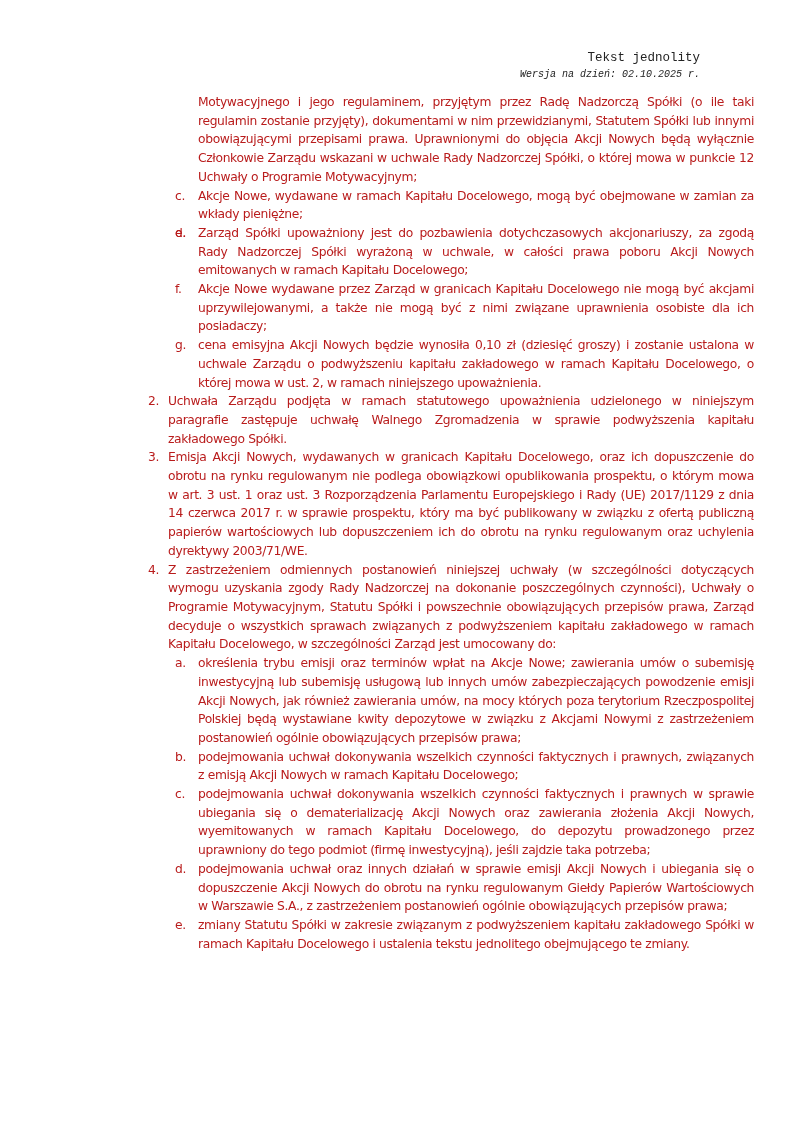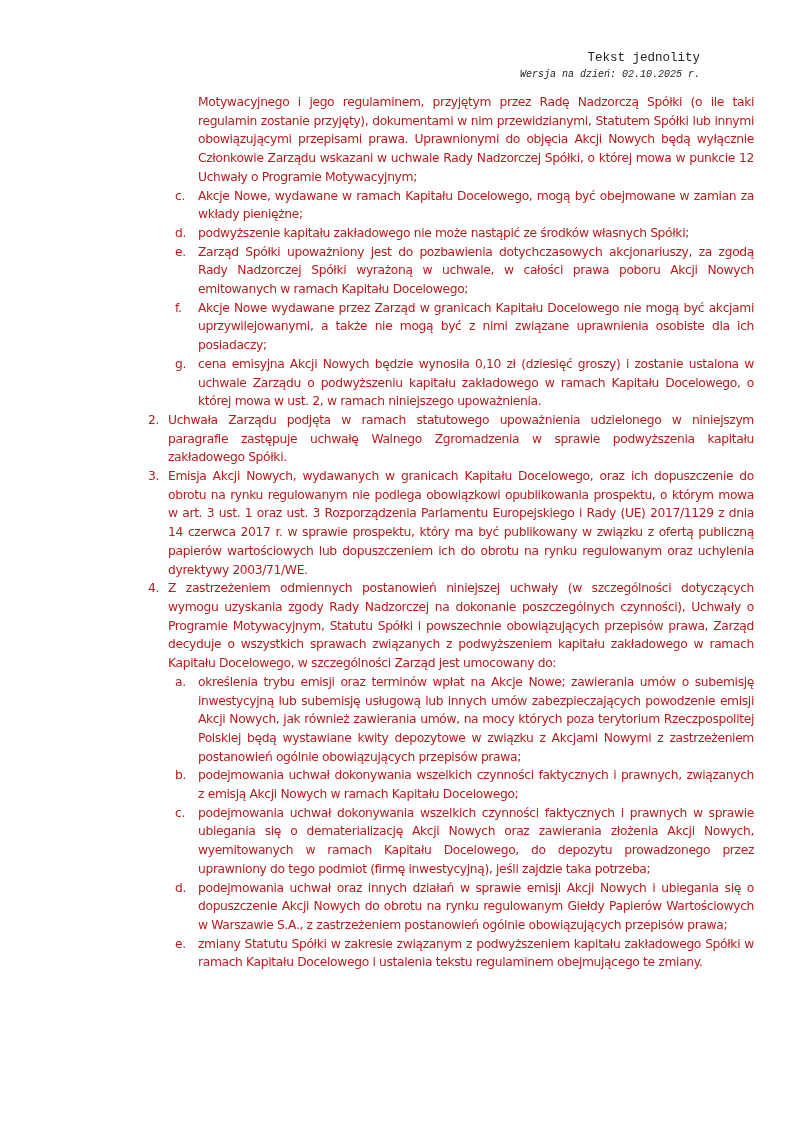--- a/index.html
+++ b/index.html
@@ -25,33 +25,33 @@
   <div class="header">
     <div class="title">Tekst jednolity</div>
     <div class="version">Wersja na dzień: 02.10.2025 r.</div>
   </div>
 
   <div class="body">
     <p class="p cont">Motywacyjnego i jego regulaminem, przyjętym przez Radę Nadzorczą Spółki (o ile taki regulamin zostanie przyjęty), dokumentami w nim przewidzianymi, Statutem Spółki lub innymi obowiązującymi przepisami prawa. Uprawnionymi do objęcia Akcji Nowych będą wyłącznie Członkowie Zarządu wskazani w uchwale Rady Nadzorczej Spółki, o której mowa w punkcie 12 Uchwały o Programie Motywacyjnym;</p>
 
     <ol>
       <li class="sub"><span class="num">c.</span><span>Akcje Nowe, wydawane w ramach Kapitału Docelowego, mogą być obejmowane w zamian za wkłady pieniężne;</span></li>
-      <li class="sub"><span class="num">d.</span><span>podwyższenie kapitału zakładowego nie może nastąpić ze środków własnych Spółki;</span></li>
+      <li class="sub"><span class="num">d.</span></li>
       <li class="sub"><span class="num">e.</span><span>Zarząd Spółki upoważniony jest do pozbawienia dotychczasowych akcjonariuszy, za zgodą Rady Nadzorczej Spółki wyrażoną w uchwale, w całości prawa poboru Akcji Nowych emitowanych w ramach Kapitału Docelowego;</span></li>
       <li class="sub"><span class="num">f.</span><span>Akcje Nowe wydawane przez Zarząd w granicach Kapitału Docelowego nie mogą być akcjami uprzywilejowanymi, a także nie mogą być z nimi związane uprawnienia osobiste dla ich posiadaczy;</span></li>
       <li class="sub"><span class="num">g.</span><span>cena emisyjna Akcji Nowych będzie wynosiła 0,10 zł (dziesięć groszy) i zostanie ustalona w uchwale Zarządu o podwyższeniu kapitału zakładowego w ramach Kapitału Docelowego, o której mowa w ust. 2, w ramach niniejszego upoważnienia.</span></li>
     </ol>
 
     <ol>
       <li class="item"><span class="num">2.</span><span>Uchwała Zarządu podjęta w ramach statutowego upoważnienia udzielonego w niniejszym paragrafie zastępuje uchwałę Walnego Zgromadzenia w sprawie podwyższenia kapitału zakładowego Spółki.</span></li>
       <li class="item"><span class="num">3.</span><span>Emisja Akcji Nowych, wydawanych w granicach Kapitału Docelowego, oraz ich dopuszczenie do obrotu na rynku regulowanym nie podlega obowiązkowi opublikowania prospektu, o którym mowa w art. 3 ust. 1 oraz ust. 3 Rozporządzenia Parlamentu Europejskiego i Rady (UE) 2017/1129 z dnia 14 czerwca 2017 r. w sprawie prospektu, który ma być publikowany w związku z ofertą publiczną papierów wartościowych lub dopuszczeniem ich do obrotu na rynku regulowanym oraz uchylenia dyrektywy 2003/71/WE.</span></li>
       <li class="item"><span class="num">4.</span><span>Z zastrzeżeniem odmiennych postanowień niniejszej uchwały (w szczególności dotyczących wymogu uzyskania zgody Rady Nadzorczej na dokonanie poszczególnych czynności), Uchwały o Programie Motywacyjnym, Statutu Spółki i powszechnie obowiązujących przepisów prawa, Zarząd decyduje o wszystkich sprawach związanych z podwyższeniem kapitału zakładowego w ramach Kapitału Docelowego, w szczególności Zarząd jest umocowany do:</span>
         <ol class="subs">
           <li class="sub"><span class="num">a.</span><span>określenia trybu emisji oraz terminów wpłat na Akcje Nowe; zawierania umów o subemisję inwestycyjną lub subemisję usługową lub innych umów zabezpieczających powodzenie emisji Akcji Nowych, jak również zawierania umów, na mocy których poza terytorium Rzeczpospolitej Polskiej będą wystawiane kwity depozytowe w związku z Akcjami Nowymi z zastrzeżeniem postanowień ogólnie obowiązujących przepisów prawa;</span></li>
           <li class="sub"><span class="num">b.</span><span>podejmowania uchwał dokonywania wszelkich czynności faktycznych i prawnych, związanych z emisją Akcji Nowych w ramach Kapitału Docelowego;</span></li>
           <li class="sub"><span class="num">c.</span><span>podejmowania uchwał dokonywania wszelkich czynności faktycznych i prawnych w sprawie ubiegania się o dematerializację Akcji Nowych oraz zawierania złożenia Akcji Nowych, wyemitowanych w ramach Kapitału Docelowego, do depozytu prowadzonego przez uprawniony do tego podmiot (firmę inwestycyjną), jeśli zajdzie taka potrzeba;</span></li>
           <li class="sub"><span class="num">d.</span><span>podejmowania uchwał oraz innych działań w sprawie emisji Akcji Nowych i ubiegania się o dopuszczenie Akcji Nowych do obrotu na rynku regulowanym Giełdy Papierów Wartościowych w Warszawie S.A., z zastrzeżeniem postanowień ogólnie obowiązujących przepisów prawa;</span></li>
-          <li class="sub"><span class="num">e.</span><span>zmiany Statutu Spółki w zakresie związanym z podwyższeniem kapitału zakładowego Spółki w ramach Kapitału Docelowego i ustalenia tekstu regulaminem obejmującego te zmiany.</span></li>
+          <li class="sub"><span class="num">e.</span><span>zmiany Statutu Spółki w zakresie związanym z podwyższeniem kapitału zakładowego Spółki w ramach Kapitału Docelowego i ustalenia tekstu jednolitego obejmującego te zmiany.</span></li>
         </ol>
       </li>
     </ol>
   </div>
 </div>
 
 </body></html>

